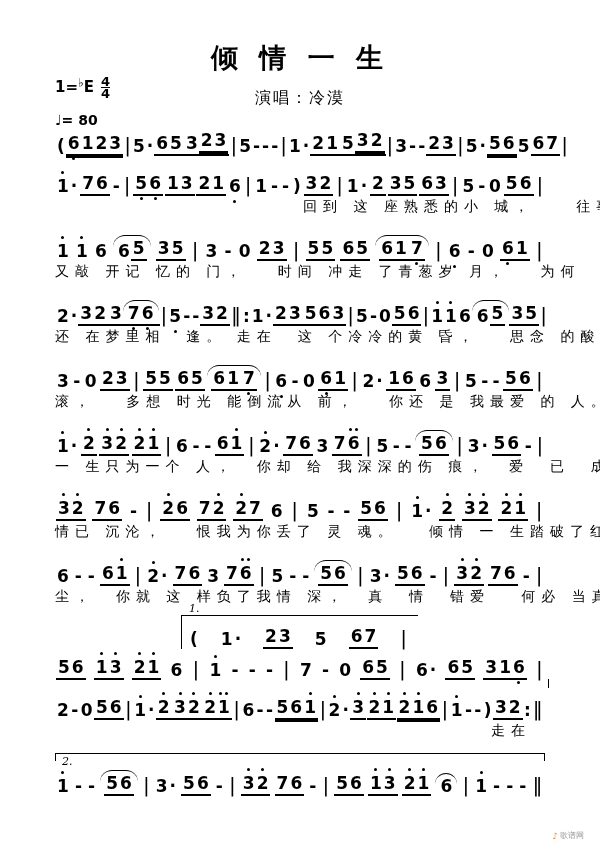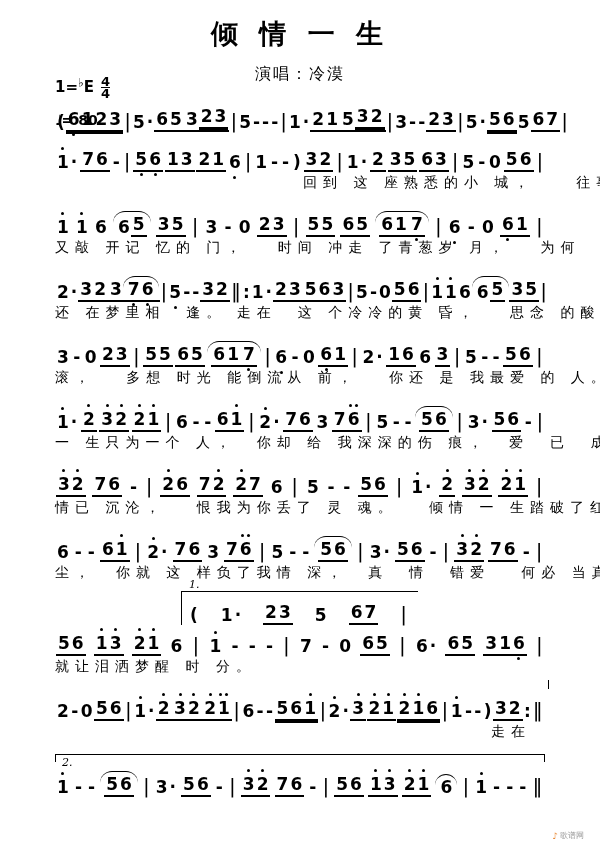--- a/index.html
+++ b/index.html
@@ -1,17 +1,17 @@
 <!DOCTYPE html>
 <html><head>
 <meta charset="utf-8">
 <style>
   html,body{margin:0;padding:0;background:#fff;}
   body{width:600px;height:849px;position:relative;overflow:hidden;color:#000;}
-  .header{position:relative;text-align:center;padding-top:16px;}
+  .header{position:relative;text-align:center;padding-top:40px;}
   .title{font-family:"DejaVu Serif",serif;font-weight:bold;font-size:27px;letter-spacing:6px;}
   .subtitle{font-family:"DejaVu Serif",serif;font-size:16px;margin-top:12px;letter-spacing:2px;}
   .keyblock{position:absolute;left:55px;top:76px;text-align:left;font-family:"DejaVu Sans",sans-serif;font-weight:bold;font-size:15px;line-height:17px;}
   .keyline{display:flex;align-items:center;}
   .flat{font-size:12px;vertical-align:super;position:relative;top:-4px;}
   .meterfrac{display:inline-flex;flex-direction:column;align-items:center;margin-left:7px;font-size:13px;line-height:11px;}
   .meterfrac .den{border-top:1.5px solid #000;}
   .tempo{font-size:14px;margin-top:13px;}
   .score{margin:14px 55px 0;}
   .sys{margin:0 0 7px;position:relative;}
@@ -802,21 +802,20 @@
         </span>
         <span class="sp"></span>
         <span class="grp u1">
           <span class="n">3</span>
           <span class="n">1</span>
           <span class="n lo">6</span>
         </span>
         <span class="sp"></span>
         <span class="bar">|</span>
       </div>
-      <div class="lyrics ly9">就让泪洒梦醒 时 分。</div>
     </div>
     <div class="sys sys10">
       <div class="notes">
         <span class="n">2</span>
         <span class="sp"></span>
         <span class="n">-</span>
         <span class="sp"></span>
         <span class="n">0</span>
         <span class="sp"></span>
         <span class="grp u1">

